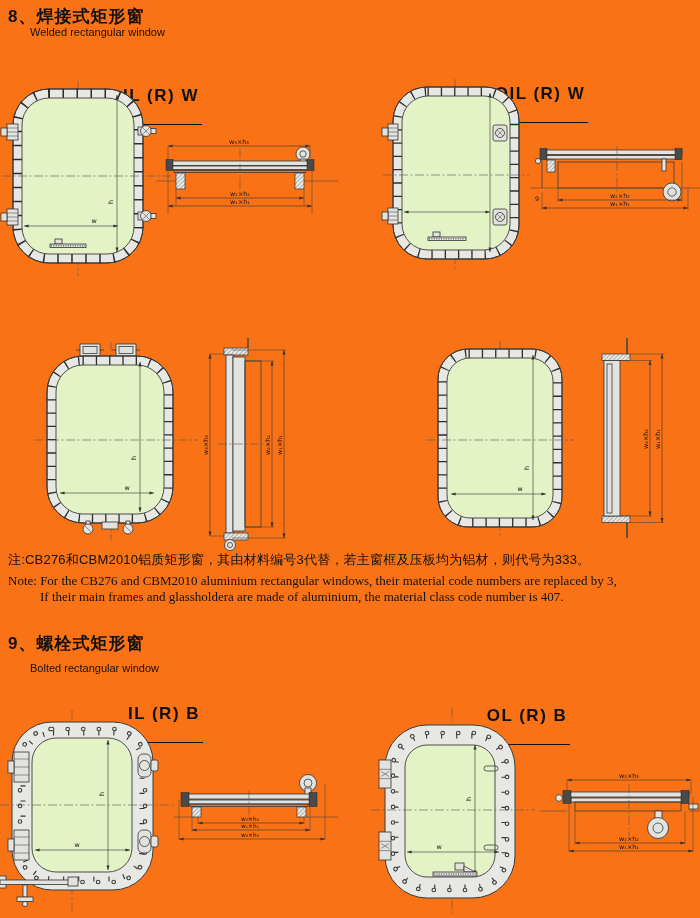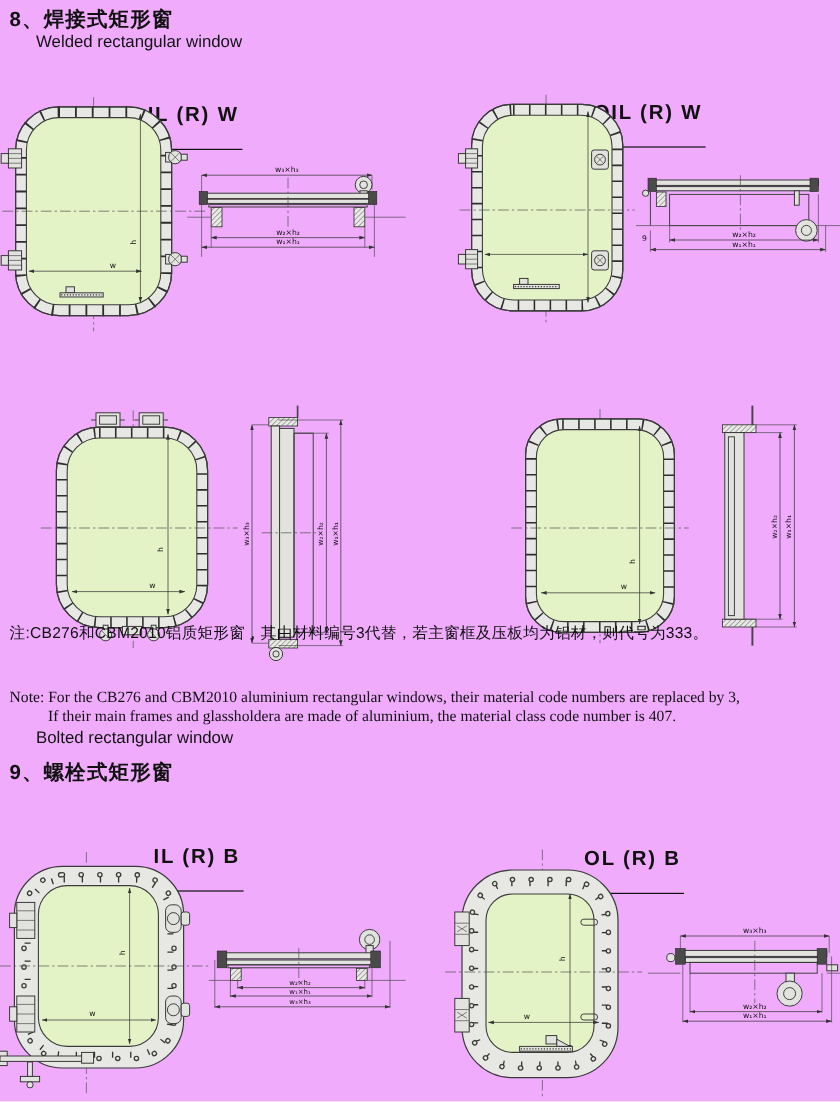--- a/index.html
+++ b/index.html
@@ -1,20 +1,20 @@
 <!DOCTYPE html>
 <html style="--glass: #e3f3c6; --frame: #e7e7e4; --line: #3b3b3b;"><head>
 <meta charset="utf-8">
 <style>
   html,body{margin:0;padding:0;background:#ffffff;}
-  #page{position:relative;width:700px;height:918px;background:#f0abfc;overflow:hidden;
+  #page{position:relative;width:700px;height:918px;background:#f97316;overflow:hidden;
         font-family:"Liberation Sans",sans-serif;color:#111;}
   .abs{position:absolute;}
   .sec-title{font-size:17px;font-weight:bold;letter-spacing:1px;}
-  .sec-sub{font-size:14px;}
+  .sec-sub{font-size:11px;}
   .model-head{font-size:17px;font-weight:bold;letter-spacing:1.5px;text-align:center;}
   .model-head span{display:inline-block;border-bottom:1.6px solid #111;padding:0 3px 18px 3px;margin-top:44px;}
   .note-zh{font-size:13px;letter-spacing:0.2px;}
   .note-en{font-size:13px;font-family:Liberation Serif, serif;}
   svg{overflow:visible;display:block;}
   
   .frame{fill:var(--frame);stroke:var(--line);stroke-width:1;}
   .glass{fill:var(--glass);stroke:var(--line);stroke-width:0.9;}
   .studs{fill:none;stroke:#2d2d2d;stroke-width:10;stroke-dasharray:1.5 12.5;}
   .studs2{fill:none;stroke:#2d2d2d;stroke-width:9;stroke-dasharray:1.3 12;}
@@ -278,26 +278,26 @@
     <line x1="26" y1="24.5" x2="58" y2="24.5" class="thin"></line>
       <line x1="26" y1="180" x2="58" y2="180" class="thin"></line>
     <line x1="36" y1="18" x2="70" y2="18" class="thin"></line>
       <line x1="36" y1="186.5" x2="70" y2="186.5" class="thin"></line>
     <line x1="56" y1="24.5" x2="56" y2="180" class="dim" marker-start="url(#arw)" marker-end="url(#arw)"></line>
     <text x="53.5" y="103" class="lbl" transform="rotate(-90 53.5 103)" text-anchor="middle">w₂×h₂</text>
     <line x1="68" y1="18" x2="68" y2="186.5" class="dim" marker-start="url(#arw)" marker-end="url(#arw)"></line>
     <text x="65.5" y="103" class="lbl" transform="rotate(-90 65.5 103)" text-anchor="middle">w₁×h₁</text>
   </svg>
 
-  <div class="abs note-zh" style="left:8px;top:519px">注:CB276和CBM2010铝质矩形窗，其由材料编号3代替，若主窗框及压板均为铝材，则代号为333。</div>
+  <div class="abs note-zh" style="left:8px;top:551px">注:CB276和CBM2010铝质矩形窗，其由材料编号3代替，若主窗框及压板均为铝材，则代号为333。</div>
   <div class="abs note-en" style="left:8px;top:573px">Note: For the CB276 and CBM2010 aluminium rectangular windows, their material code numbers are replaced by 3,</div>
   <div class="abs note-en" style="left:40px;top:589px">If their main frames and glassholdera are made of aluminium, the material class code number is 407.</div>
 
   <div class="abs sec-title" style="left:8px;top:632px">9、螺栓式矩形窗</div>
-  <div class="abs sec-sub" style="left:30px;top:606px">Bolted rectangular window</div>
+  <div class="abs sec-sub" style="left:30px;top:662px">Bolted rectangular window</div>
 
   <div class="abs model-head" style="left:104px;top:660px;width:120px"><span>IL (R) B</span></div>
   <div class="abs model-head" style="left:467px;top:662px;width:120px"><span>OL (R) B</span></div>
 
   <svg class="abs" style="left:6px;top:710px" width="166" height="202" viewBox="0 0 166 202">
     <line x1="66" y1="0" x2="66" y2="202" class="cl"></line>
     <rect x="6" y="12" width="141" height="168" rx="40" class="frame"></rect>
     <rect x="17" y="23" width="119" height="146" rx="30" class="ticksIn"></rect>
     <rect x="26" y="28" width="100" height="134" rx="24" class="glass"></rect>
     <rect x="14" y="19" width="125" height="153" rx="32" class="boltsO"></rect>

